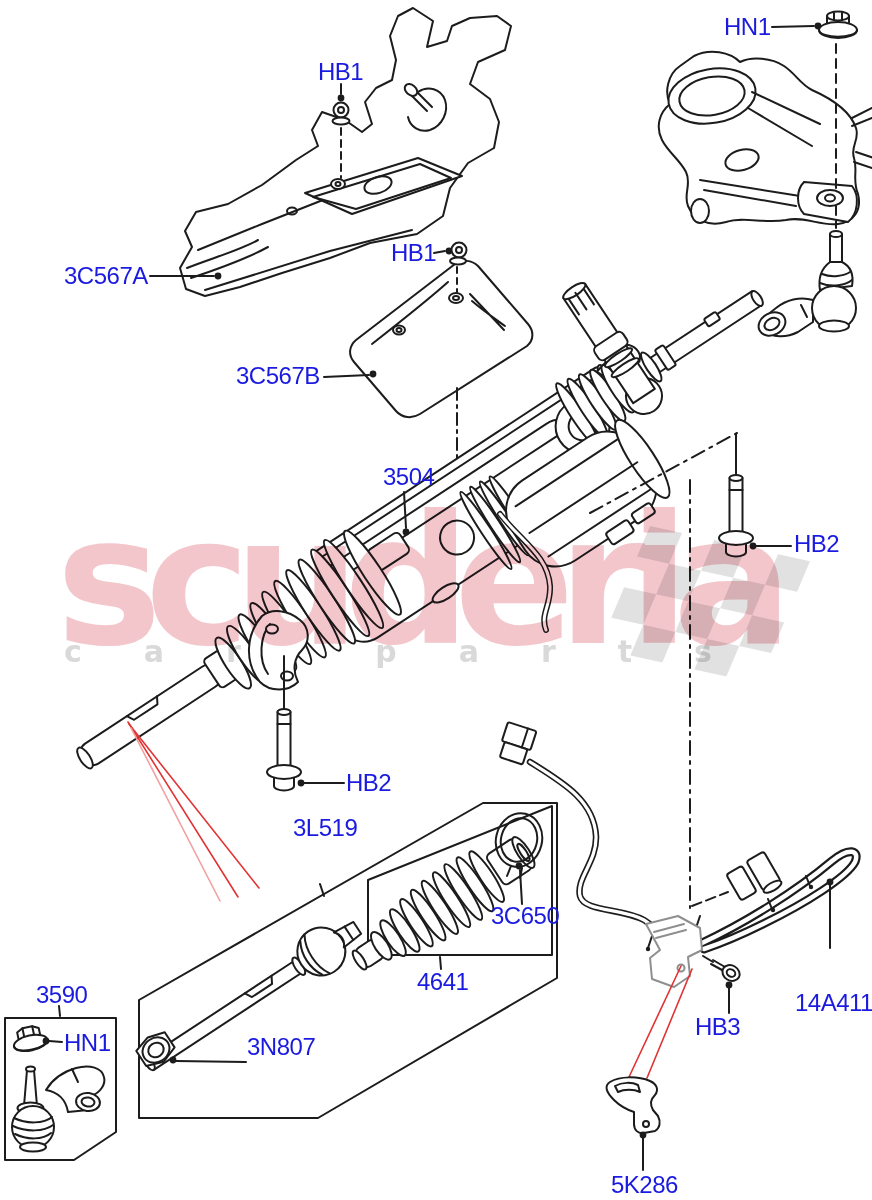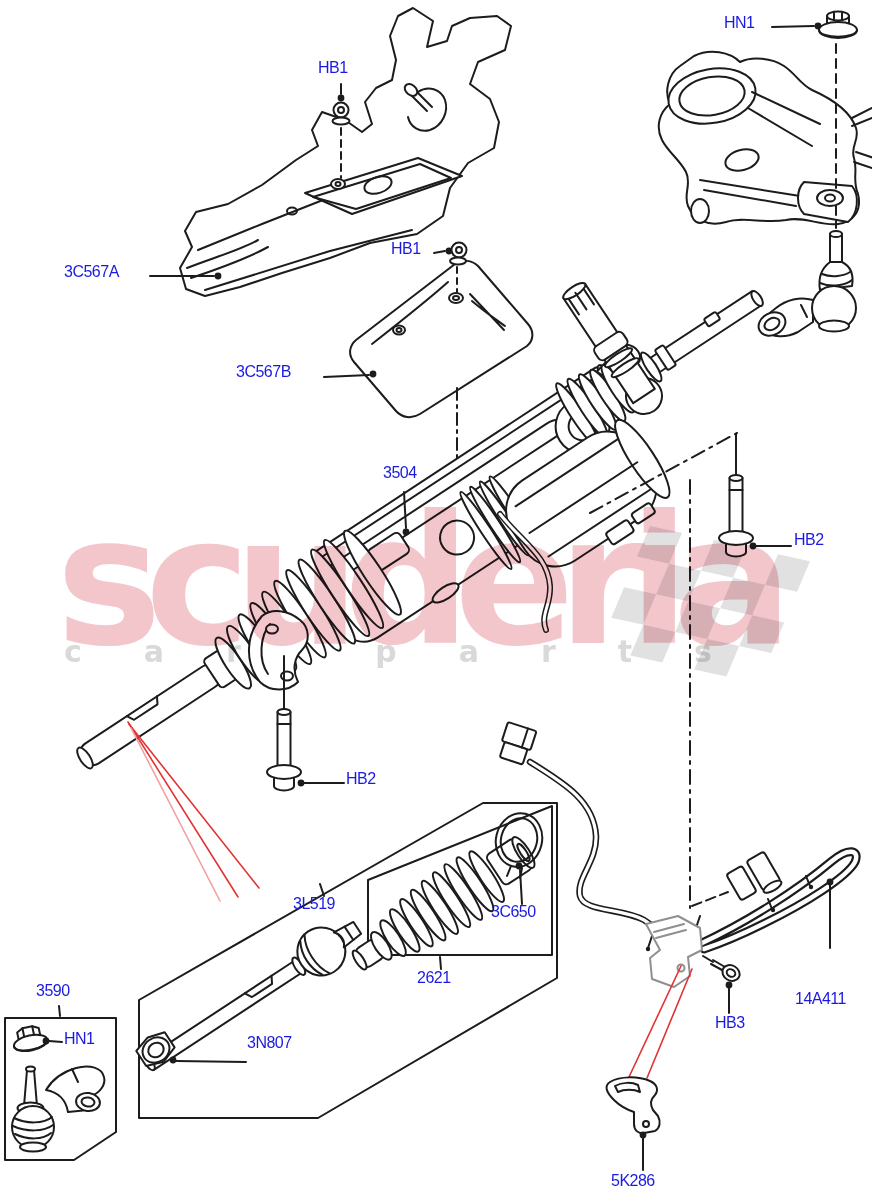--- a/index.html
+++ b/index.html
@@ -1,19 +1,19 @@
 <!DOCTYPE html>
 <html><head>
 <meta charset="utf-8">
 <style>
   html,body{margin:0;padding:0;background:#fff;}
   #stage{position:relative;width:872px;height:1200px;background:#fff;overflow:hidden;
          font-family:"Liberation Sans",sans-serif;}
   #art{position:absolute;left:0;top:0;}
-  .lbl{position:absolute;font-size:16px;line-height:1;letter-spacing:-0.5px;
+  .lbl{position:absolute;font-size:24px;line-height:1;letter-spacing:-0.5px;
        color:#1a1ae0;white-space:nowrap;cursor:pointer;}
   .wm{position:absolute;mix-blend-mode:multiply;pointer-events:none;white-space:nowrap;}
   .wm-brand{left:56px;top:478px;font-weight:bold;font-size:178px;letter-spacing:-0.095em;
             color:#f3c6cc;font-family:"DejaVu Sans",sans-serif;}
   .wm-sub{left:64px;top:634px;font-weight:bold;font-size:30px;letter-spacing:62px;
           color:#d9d9d9;font-family:"DejaVu Sans",sans-serif;}
 </style>
 </head>
 <body>
 
@@ -405,26 +405,26 @@
 </svg>
 
 <div class="lbl" style="left:318px;top:60px">HB1</div>
 <div class="lbl" style="left:724px;top:15px">HN1</div>
 <div class="lbl" style="left:64px;top:264px">3C567A</div>
 <div class="lbl" style="left:391px;top:241px">HB1</div>
 <div class="lbl" style="left:236px;top:364px">3C567B</div>
 <div class="lbl" style="left:383px;top:465px">3504</div>
 <div class="lbl" style="left:794px;top:532px">HB2</div>
 <div class="lbl" style="left:346px;top:771px">HB2</div>
-<div class="lbl" style="left:293px;top:896px">3L519</div>
+<div class="lbl" style="left:293px;top:816px">3L519</div>
 <div class="lbl" style="left:491px;top:904px">3C650</div>
-<div class="lbl" style="left:417px;top:970px">2621</div>
+<div class="lbl" style="left:417px;top:970px">4641</div>
 <div class="lbl" style="left:247px;top:1035px">3N807</div>
 <div class="lbl" style="left:36px;top:983px">3590</div>
 <div class="lbl" style="left:64px;top:1031px">HN1</div>
 <div class="lbl" style="left:795px;top:991px">14A411</div>
-<div class="lbl" style="left:715px;top:1015px">HB3</div>
+<div class="lbl" style="left:695px;top:1015px">HB3</div>
 <div class="lbl" style="left:611px;top:1173px">5K286</div>
 
 <div class="wm wm-sub">car parts</div>
 <div class="wm wm-brand">scuderia</div>
 
 </div>
 
 </body></html>

